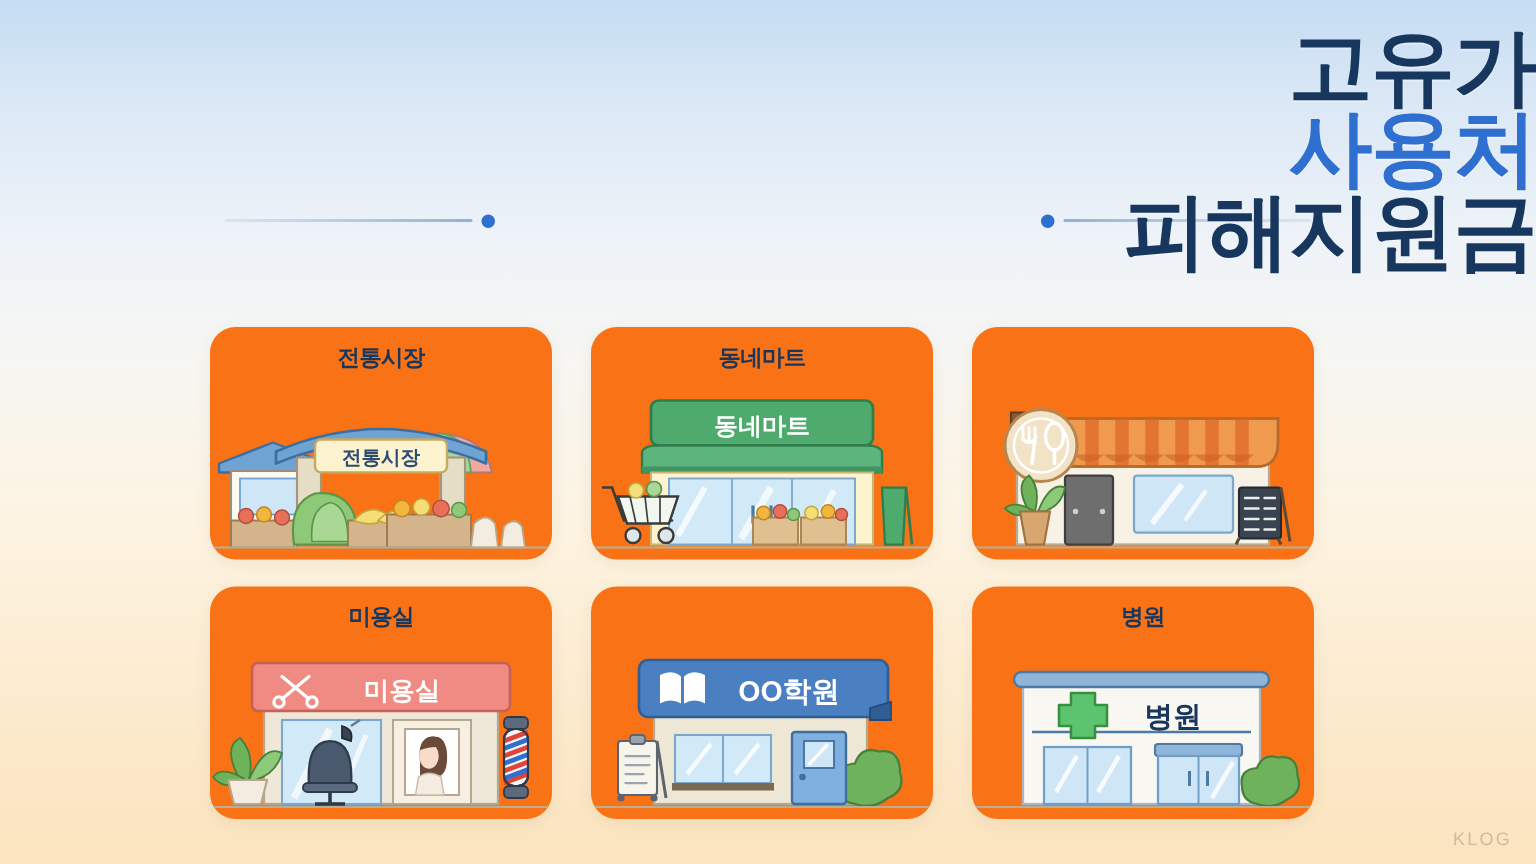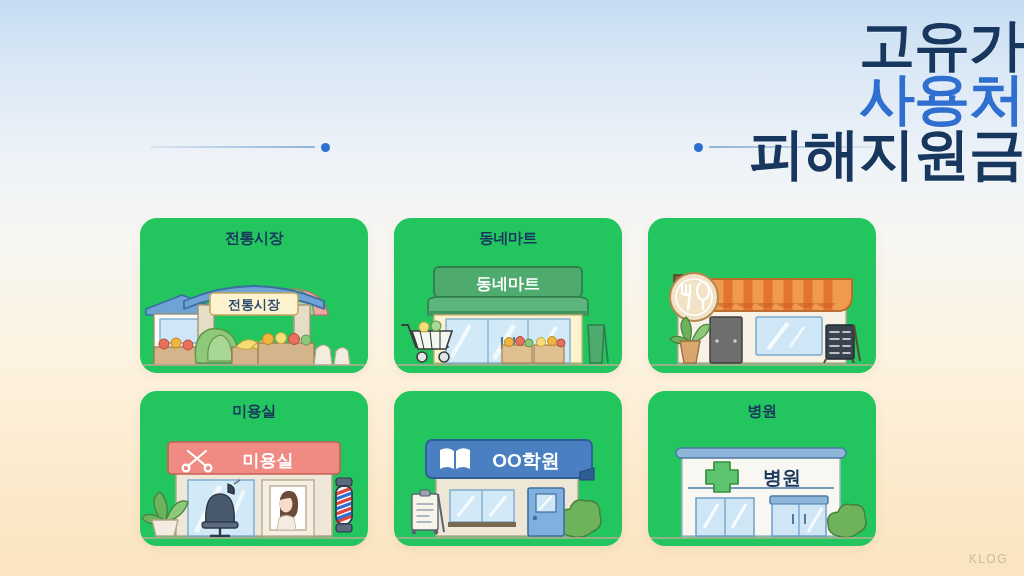--- a/index.html
+++ b/index.html
@@ -74,21 +74,21 @@
     top: 218px;
     width: 736px;
     display: grid;
     grid-template-columns: repeat(3, 228px);
     grid-template-rows: 155px 155px;
     column-gap: 26px;
     row-gap: 18px;
     z-index: 2;
   }
   .card {
-    background: #22c55e;
+    background: #f97316;
     border-radius: 17px;
     box-shadow: 0 3px 10px rgba(140,120,80,.10);
     position: relative;
     overflow: hidden;
   }
   .card-label {
     position: absolute;
     top: 11px; left: 0; right: 0;
     text-align: center;
     font-size: 15px;

